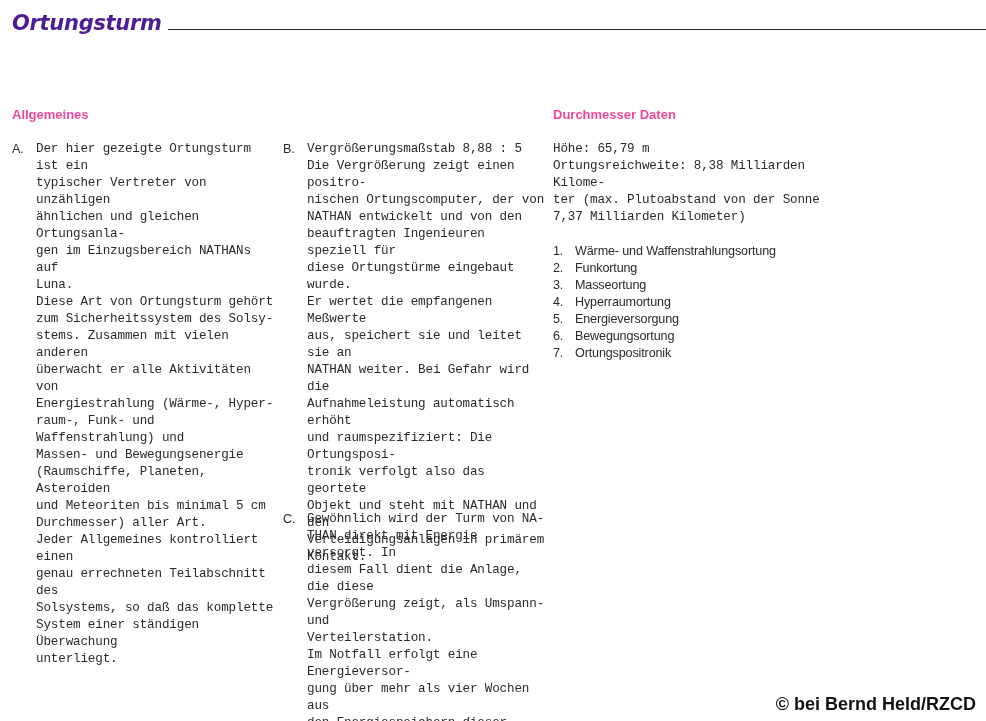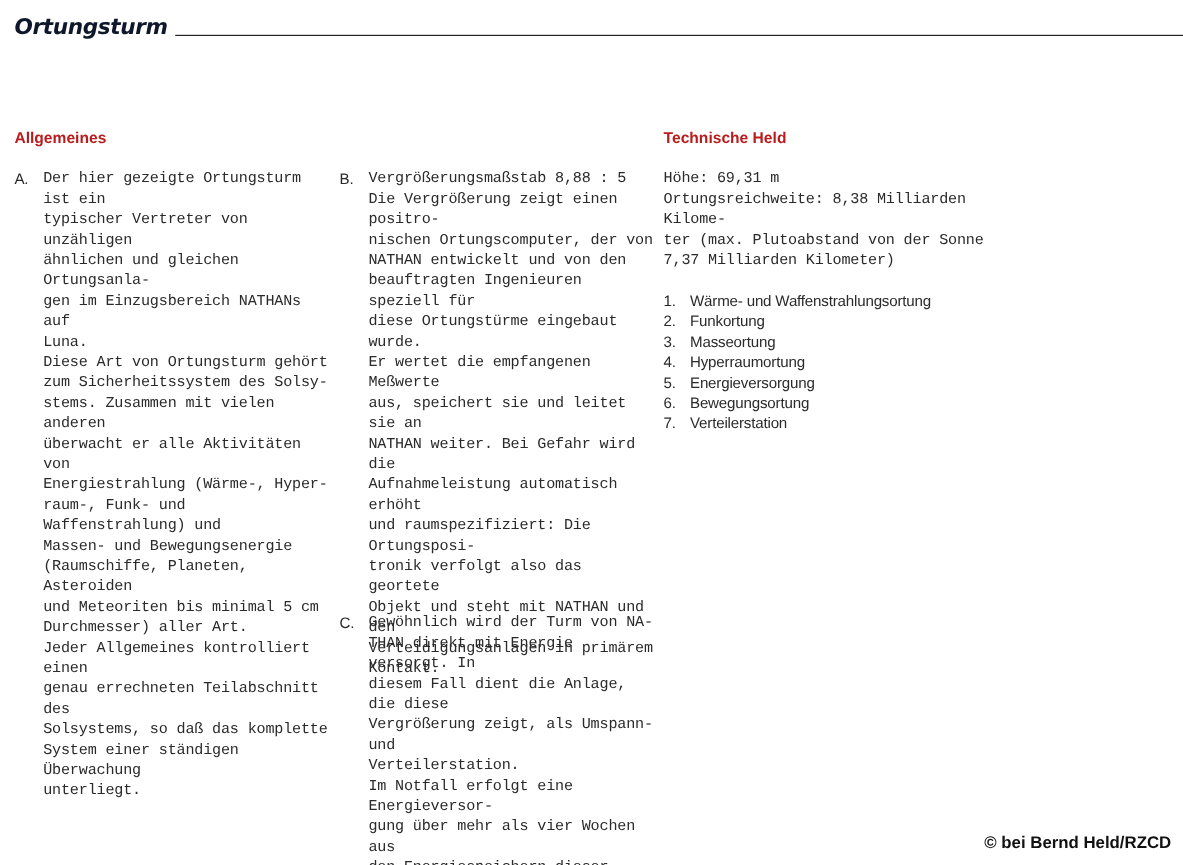--- a/index.html
+++ b/index.html
@@ -7,42 +7,42 @@
     width: 986px; height: 721px; position: relative; overflow: hidden;
     font-family: "Liberation Sans", "DejaVu Sans", sans-serif;
     color: #2a2a2a;
   }
   .title-row {
     position: absolute; left: 12px; top: 4px; right: 0; height: 32px;
     display: flex; align-items: flex-end;
   }
   .title {
     font-family: "DejaVu Sans", sans-serif;
-    font-style: italic; font-weight: bold; font-size: 18px; color: #0f172a;
+    font-style: italic; font-weight: bold; font-size: 21px; color: #4c1d95;
     letter-spacing: -0.3px; line-height: 26px;
   }
   .title-rule {
     flex: 1; height: 0; border-top: 1.5px solid #222; margin-left: 6px; margin-bottom: 6px;
   }
   .heading {
-    position: absolute; font-weight: bold; font-size: 13px; color: #b91c1c;
+    position: absolute; font-weight: bold; font-size: 13px; color: #ec4899;
   }
   .col {
     position: absolute; font-size: 12.6px; line-height: 17px; color: #2a2a2a;
     letter-spacing: -0.15px;
   }
   .item { display: flex; }
   .item .marker { width: 24px; flex: none; }
   .item .body { flex: 1; }
   .p { display: block; white-space: pre-line; font-family: Liberation Mono, monospace; }
   .tech-list { margin-top: 17px; }
   .tech-list .li { display: flex; }
   .tech-list .num { width: 22px; flex: none; }
   .copyright {
-    position: absolute; right: 10px; top: 694px; font-weight: bold; font-size: 14px; color: #111;
+    position: absolute; right: 10px; top: 694px; font-weight: bold; font-size: 18px; color: #111;
   }
 </style>
 </head>
 <body>
 
 <div class="title-row">
   <span class="title">Ortungsturm</span>
   <span class="title-rule"></span>
 </div>
 
@@ -107,23 +107,23 @@
 diesem Fall dient die Anlage, die diese
 Vergrößerung zeigt, als Umspann- und
 Verteilerstation.</span>
       <span class="p">Im Notfall erfolgt eine Energieversor-
 gung über mehr als vier Wochen aus
 den Energiespeichern dieser Anlage.</span>
     </div>
   </div>
 </div>
 
-<div class="heading" style="left:553px; top:107px;">Technische Held</div>
+<div class="heading" style="left:553px; top:107px;">Durchmesser Daten</div>
 <div class="col" style="left:553px; top:141px; width:270px;">
-  <span class="p">Höhe: 69,31 m</span>
+  <span class="p">Höhe: 65,79 m</span>
   <span class="p">Ortungsreichweite: 8,38 Milliarden Kilome-
 ter (max. Plutoabstand von der Sonne
 7,37 Milliarden Kilometer)</span>
 
   <div class="tech-list">
     <div class="li">
       <span class="num">1.</span>
       <span>Wärme- und Waffenstrahlungsortung</span>
     </div>
     <div class="li">
@@ -141,18 +141,18 @@
     <div class="li">
       <span class="num">5.</span>
       <span>Energieversorgung</span>
     </div>
     <div class="li">
       <span class="num">6.</span>
       <span>Bewegungsortung</span>
     </div>
     <div class="li">
       <span class="num">7.</span>
-      <span>Verteilerstation</span>
+      <span>Ortungspositronik</span>
     </div>
   </div>
 </div>
 
 <div class="copyright">© bei Bernd Held/RZCD</div>
 
 </body></html>

